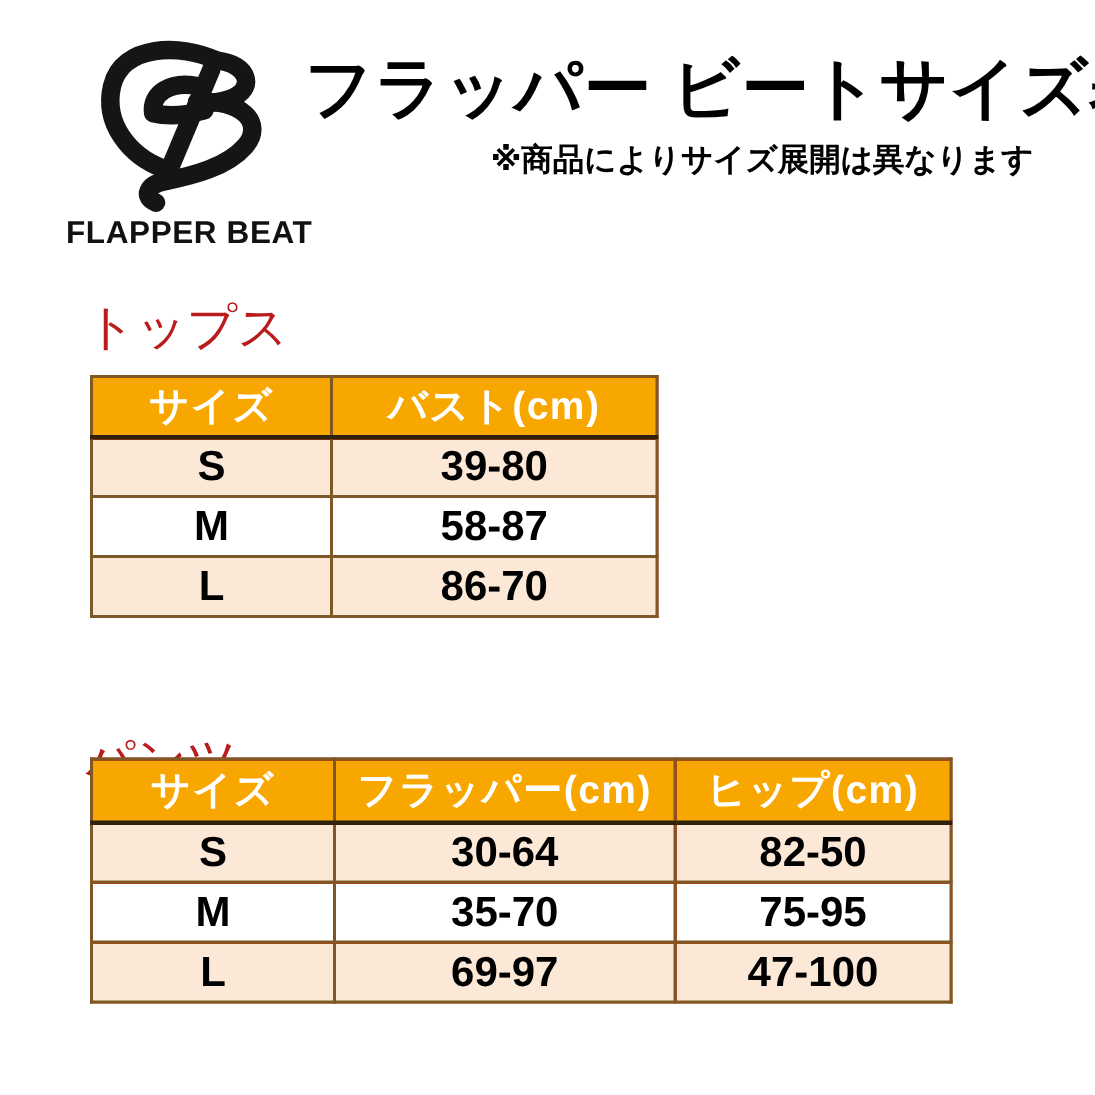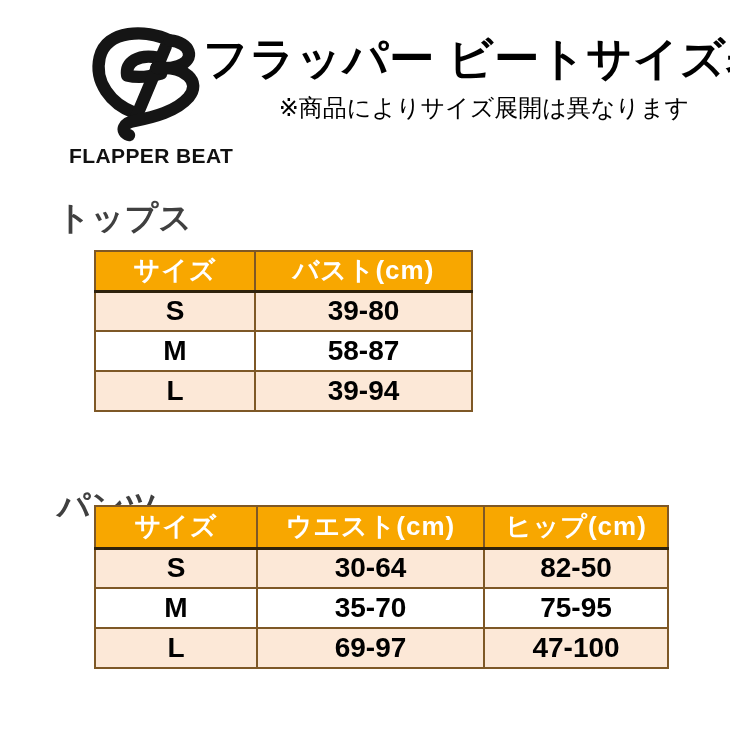--- a/index.html
+++ b/index.html
@@ -10,38 +10,38 @@
     --header-text:#FFFFFF;
     --ink:#000000;
   }
   *{margin:0;padding:0;box-sizing:border-box;}
   html,body{background:#ffffff;}
   .page{
     position:relative;width:730px;height:730px;background:#ffffff;overflow:hidden;
     font-family:"Liberation Sans","DejaVu Sans",sans-serif;color:var(--ink);
   }
   
-  .logo{position:absolute;left:69px;top:26px;width:156px;text-align:left;}
+  .logo{position:absolute;left:44px;top:26px;width:156px;text-align:left;}
   .logo svg{display:block;margin:0 auto;}
   .logo-word{margin-top:2px;font-size:21px;font-weight:700;letter-spacing:0.4px;color:#111;white-space:nowrap;}
   
   .title{
     position:absolute;left:203px;top:33px;width:500px;
     font-size:45px;font-weight:800;letter-spacing:0.5px;line-height:1.15;color:#000;white-space:nowrap;
   }
   .note{
     position:absolute;left:203px;top:92px;width:486px;text-align:right;
-    font-size:24px;font-weight:400;color:#000;white-space:nowrap;
+    font-size:21px;font-weight:700;color:#000;white-space:nowrap;
   }
   
-  .section-label{position:absolute;left:57px;font-size:33px;font-weight:700;color:#404040;}
+  .section-label{position:absolute;left:57px;font-size:33px;font-weight:400;color:#b91c1c;}
   .label-tops{top:196px;}
   .label-pants{top:484px;}
   
-  table{position:absolute;border-collapse:collapse;table-layout:fixed;background:#c2410c;margin-left:34px;}
+  table{position:absolute;border-collapse:collapse;table-layout:fixed;background:#c2410c;}
   .tops-table{left:60px;top:250px;}
   .pants-table{left:60px;top:505px;}
   th,td{
     border:2px solid var(--border);
     text-align:center;vertical-align:middle;
     height:40px;overflow:hidden;white-space:nowrap;
   }
   th{
     background:var(--header-bg);color:var(--header-text);
     font-size:26px;font-weight:700;letter-spacing:1px;
@@ -93,36 +93,36 @@
       <tr class="band">
         <td>S</td>
         <td>39-80</td>
       </tr>
       <tr>
         <td>M</td>
         <td>58-87</td>
       </tr>
       <tr class="band">
         <td>L</td>
-        <td>39-94</td>
+        <td>86-70</td>
       </tr>
     </tbody>
   </table>
 
   <div class="section-label label-pants">パンツ</div>
   <table class="pants-table">
     <colgroup>
       <col style="width:162px">
       <col style="width:227px">
       <col style="width:184px">
     </colgroup>
     <thead>
       <tr>
         <th>サイズ</th>
-        <th>ウエスト(cm)</th>
+        <th>フラッパー(cm)</th>
         <th>ヒップ(cm)</th>
       </tr>
     </thead>
     <tbody>
       <tr class="band">
         <td>S</td>
         <td>30-64</td>
         <td>82-50</td>
       </tr>
       <tr>

